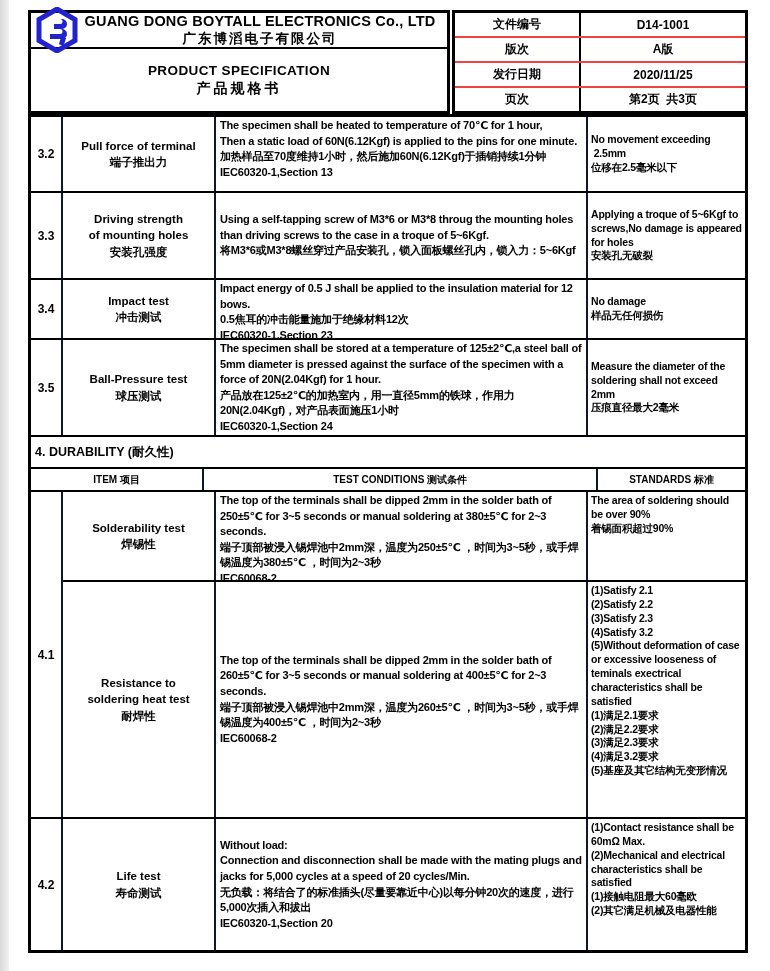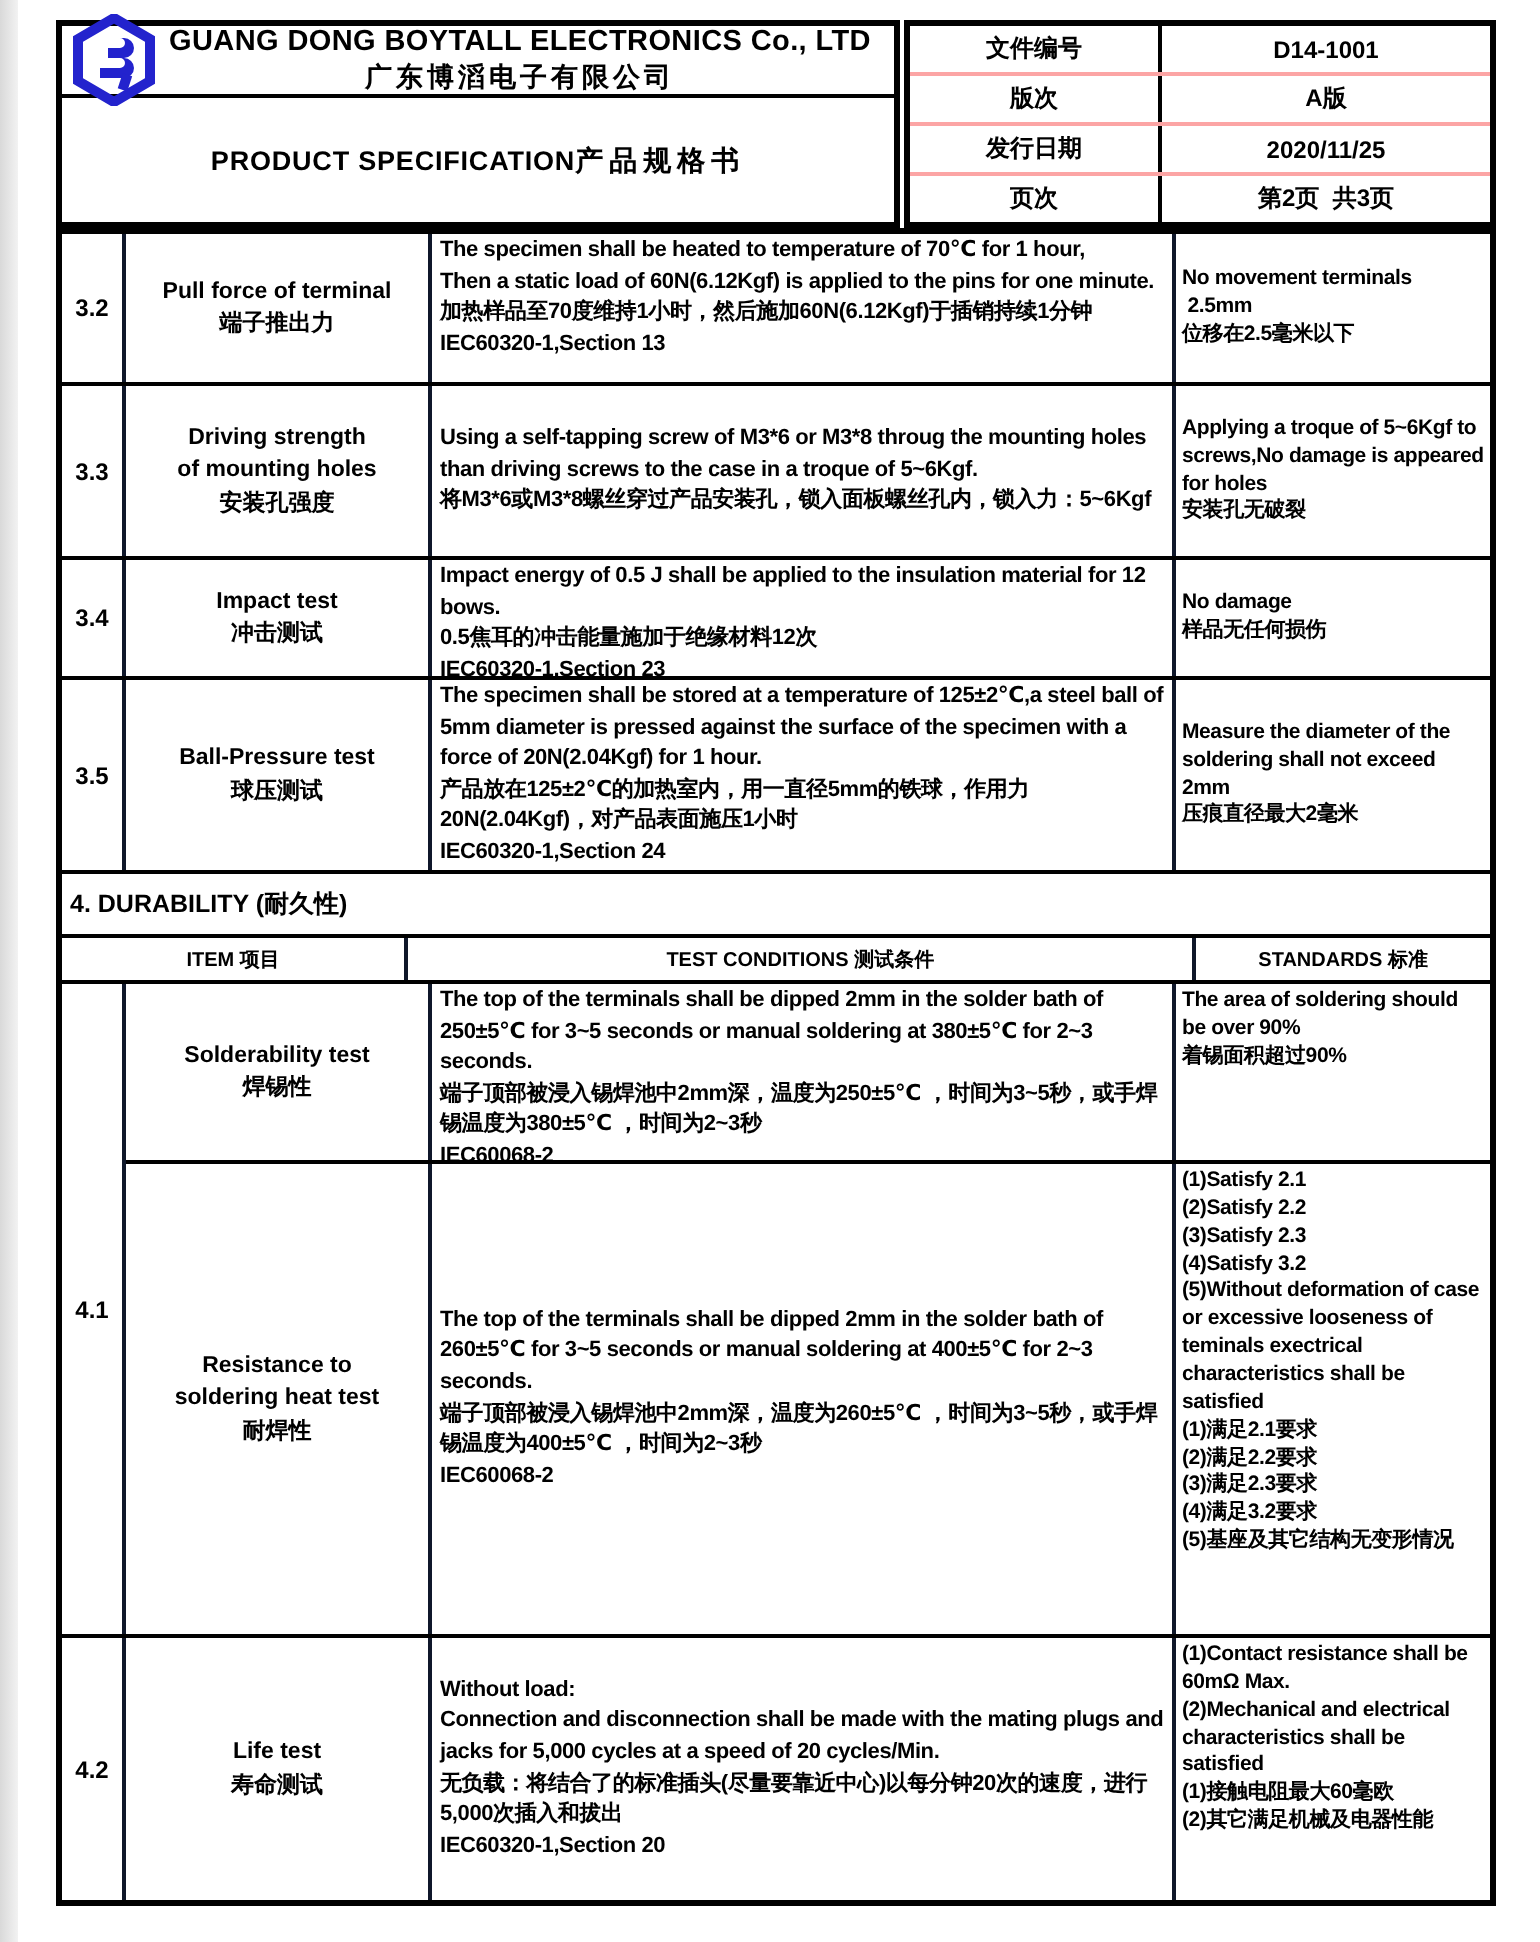--- a/index.html
+++ b/index.html
@@ -13,27 +13,27 @@
     background:linear-gradient(90deg,#d9d9d9,#f2f2f2); }
 
   
   .hdr-left { position:absolute; left:28px; top:10px; width:422px; height:104px;
     border:3px solid #000; display:flex; flex-direction:column; }
   .hdr-company { height:36px; border-bottom:2px solid #000; display:flex; align-items:center; }
   .logo-wrap { width:52px; display:flex; align-items:center; justify-content:center; }
   .hdr-company-text { flex:1; text-align:center; padding-right:10px; }
   .company-en { font-size:14.5px; letter-spacing:.2px; }
   .company-cn { font-size:13.5px; letter-spacing:2px; margin-top:1px; }
-  .hdr-title { flex:1; display:flex; flex-direction:row; align-items:center; justify-content:center; }
+  .hdr-title { flex:1; display:flex; flex-direction:column; align-items:center; justify-content:center; }
   .title-en { font-size:13.5px; letter-spacing:.4px; }
   .title-cn { font-size:14px; letter-spacing:3px; margin-top:2px; }
 
   .hdr-right { position:absolute; left:452px; top:10px; width:296px; height:104px;
     border:3px solid #000; display:flex; flex-direction:column; }
-  .info-row { flex:1; display:flex; border-bottom:2px solid #fca5a5; }
+  .info-row { flex:1; display:flex; border-bottom:2px solid #ef4444; }
   .info-row:last-child { border-bottom:none; }
   .info-label { width:126px; border-right:2px solid #000; display:flex;
     align-items:center; justify-content:center; font-size:12px; }
   .info-value { flex:1; display:flex; align-items:center; justify-content:center;
     font-size:12px; white-space:pre-wrap; }
 
   
   .spec-table { position:absolute; left:28px; top:114px; width:720px; height:839px;
     border:3px solid #000; display:flex; flex-direction:column; }
   .trow { display:flex; border-bottom:2px solid #000; overflow:hidden; }
@@ -112,21 +112,21 @@
   <div class="spec-table">
 
     <div class="trow r32">
       <div class="cell c-num">3.2</div>
       <div class="cell c-name">Pull force of terminal
 端子推出力</div>
       <div class="cell c-cond">The specimen shall be heated to temperature of 70℃ for 1 hour,
 Then a static load of 60N(6.12Kgf) is applied to the pins for one minute.
 加热样品至70度维持1小时，然后施加60N(6.12Kgf)于插销持续1分钟
 IEC60320-1,Section 13</div>
-      <div class="cell c-std v-center last">No movement terminals
+      <div class="cell c-std v-center last">No movement exceeding
  2.5mm
 位移在2.5毫米以下</div>
     </div>
 
     <div class="trow r33">
       <div class="cell c-num">3.3</div>
       <div class="cell c-name">Driving strength
 of mounting holes
 安装孔强度</div>
       <div class="cell c-cond v-center">Using a self-tapping screw of M3*6 or M3*8 throug the mounting holes than driving screws to the case in a troque of 5~6Kgf.

